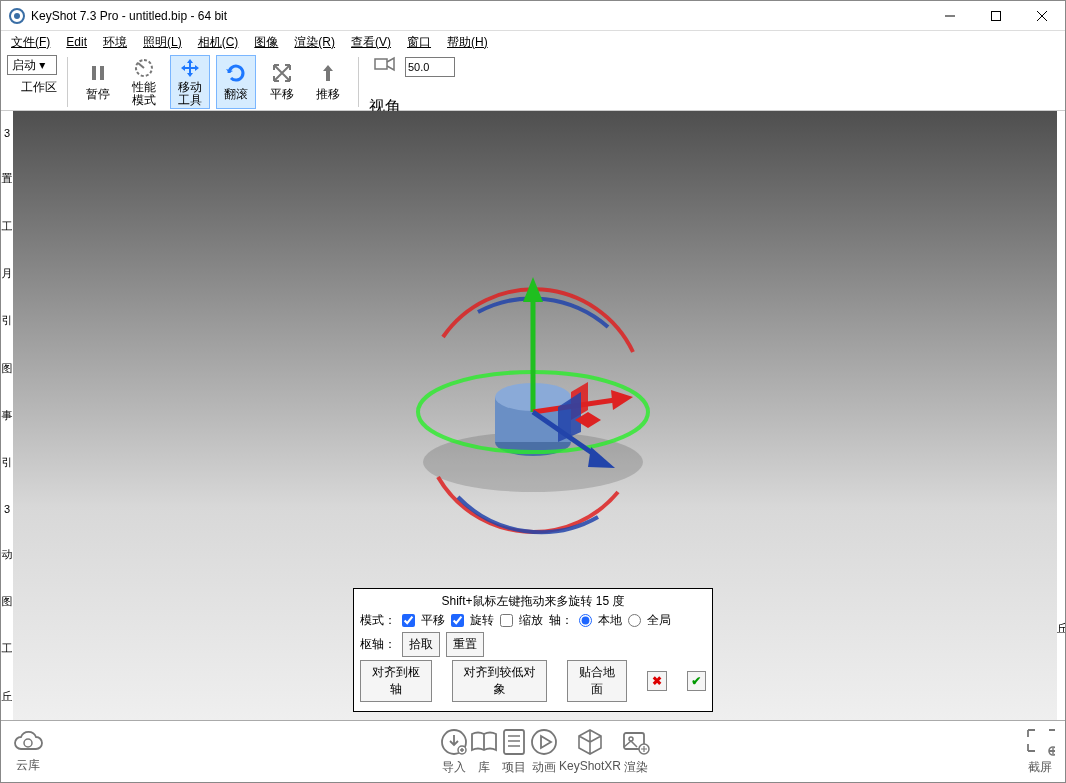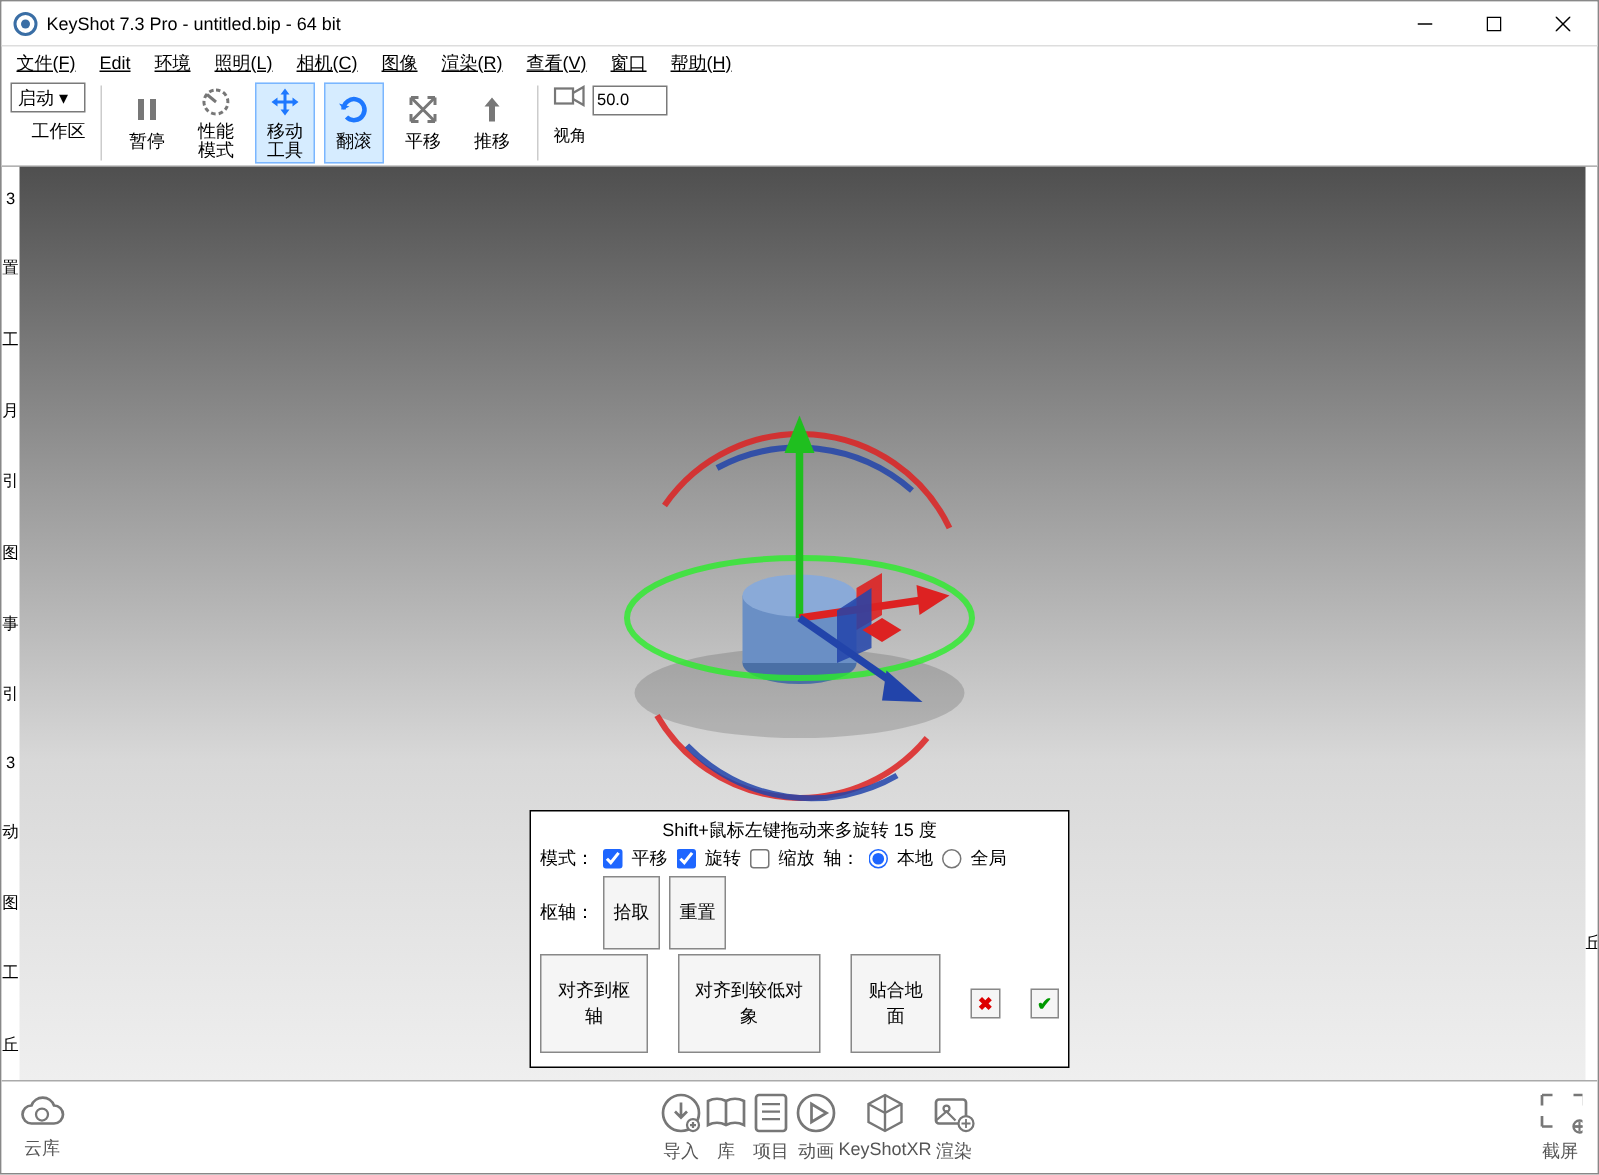--- a/index.html
+++ b/index.html
@@ -28,21 +28,21 @@
   .rightedge{position:absolute;right:0;top:0;bottom:0;width:8px;background:#fff;}
   
   .gizmo{position:absolute;left:50%;top:50%;transform:translate(-50%,-58%);}
   
   .tpanel{position:absolute;left:50%;bottom:8px;transform:translateX(-50%);background:#fff;border:1px solid #000;padding:4px 6px 6px;font-size:12px;color:#000;width:360px;}
   .tpanel .hint{text-align:center;font-size:12px;margin-bottom:2px;}
   .tpanel .row{display:flex;align-items:center;gap:6px;margin-bottom:3px;flex-wrap:nowrap;}
   .tpanel .row label{white-space:nowrap;}
   .tpanel input[type=checkbox],.tpanel input[type=radio]{accent-color:#1e66ff;}
   .tpanel .tin{flex:1;height:18px;border:1px solid #888;font-size:12px;padding:0 2px;}
-  .tpanel .btn{border:1px solid #888;background:#f5f5f5;padding:15px 6px;font-size:12px;}
+  .tpanel .btn{border:1px solid #888;background:#f5f5f5;padding:3px 6px;font-size:12px;}
   .tpanel .iconbtn{border:1px solid #888;background:#f5f5f5;width:20px;height:20px;display:flex;align-items:center;justify-content:center;font-weight:bold;}
   
   .bottombar{height:62px;border-top:1px solid #aaa;background:#fff;display:flex;align-items:center;padding:0 10px;}
   .bb-left{display:flex;flex-direction:column;align-items:center;font-size:12px;color:#555;margin-right:20px;}
   .bb-center{flex:1;display:flex;justify-content:center;}
   .bb-item{display:flex;flex-direction:column;align-items:center;font-size:12px;color:#555;}
   .bb-item .ico{width:30px;height:30px;display:flex;align-items:center;justify-content:center;margin-bottom:2px;}
   .bb-right{display:flex;align-items:center;}
   svg{display:block;}
 </style>
@@ -147,21 +147,21 @@
   </div>
   <div class="divider"></div>
   <div class="tb-col" style="flex-direction:row;gap:4px;align-items:flex-start;">
     <div style="display:flex;flex-direction:column;align-items:center;">
       <span class="ico" style="height:22px;">
           <svg width="22" height="18">
             <rect x="1" y="4" width="12" height="10" fill="none" stroke="#777" stroke-width="1.5"></rect>
             <path d="M13 7 L20 3 V15 L13 11" fill="none" stroke="#777" stroke-width="1.5"></path>
           </svg>
         </span>
-      <span style="font-size:11px;margin-top:6px;">视角</span>
+      <span style="font-size:16px;margin-top:20px;">视角</span>
     </div>
     <input class="tb-input" style="margin-top: 2px;" value="50.0">
   </div>
 </div>
 
 <div class="viewport">
   <div class="leftedge" id="leftedge">
       <span>3</span>
       <span>置</span>
       <span>工</span>

